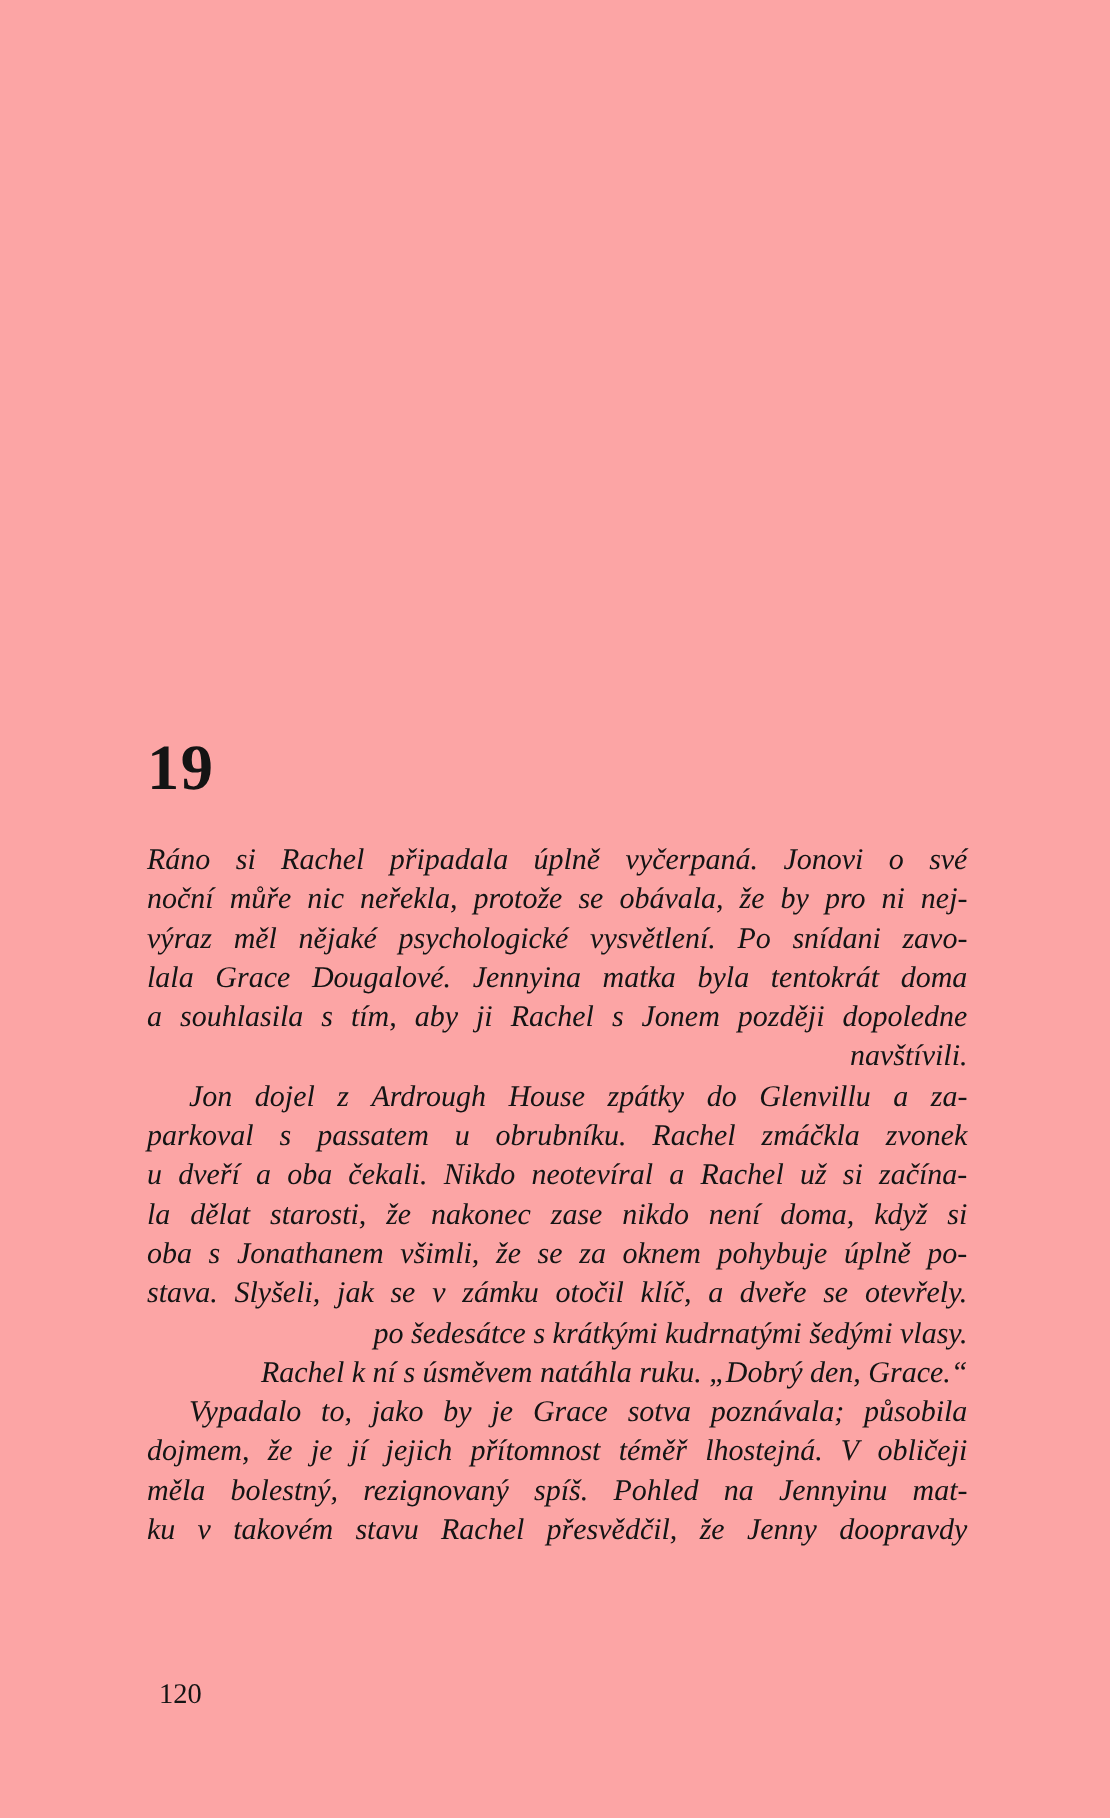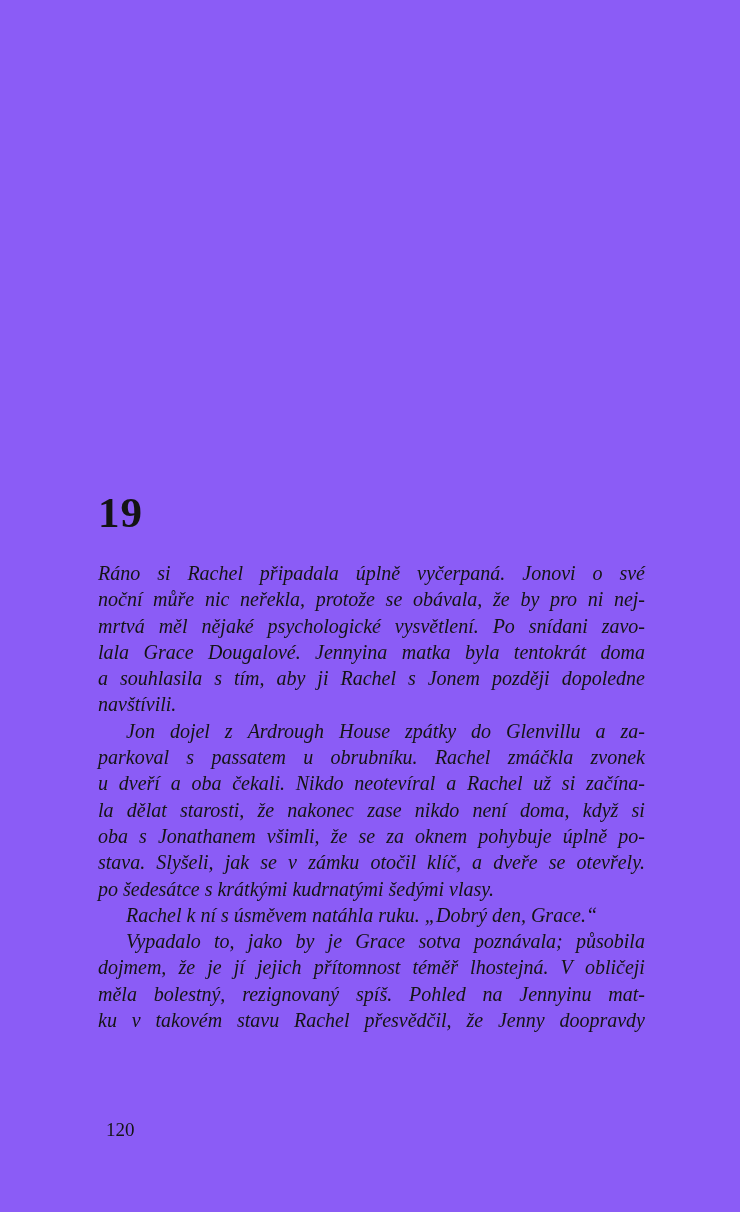--- a/index.html
+++ b/index.html
@@ -36,48 +36,48 @@
   }
   .line {
     display: flex;
     justify-content: space-between;
     box-sizing: border-box;
     white-space: pre;
     font-style: italic;
   }
   .line.last {
     display: block;
-    text-align: left;
+    text-align: right;
     white-space: normal;
   }
   .line.indent {
     padding-left: 28px;
   }
   .line.last.indent {
     padding-left: 0;
     text-indent: 28px;
   }
   .page-number {
     position: absolute;
     left: 106px;
     top: 1119px;
     font-size: 19px;
     line-height: 22px;
   }
 </style>
 </head>
 <body>
 
-<div class="book-page" style="background: #8b5cf6; color: rgb(20, 20, 20);">
+<div class="book-page" style="background: #fca5a5; color: rgb(20, 20, 20);">
   <div class="chapter-number">19</div>
 
   <div class="text-block">
       <div class="line"><span>Ráno</span><span>si</span><span>Rachel</span><span>připadala</span><span>úplně</span><span>vyčerpaná.</span><span>Jonovi</span><span>o</span><span>své</span></div>
       <div class="line"><span>noční</span><span>můře</span><span>nic</span><span>neřekla,</span><span>protože</span><span>se</span><span>obávala,</span><span>že</span><span>by</span><span>pro</span><span>ni</span><span>nej-</span></div>
-      <div class="line"><span>mrtvá</span><span>měl</span><span>nějaké</span><span>psychologické</span><span>vysvětlení.</span><span>Po</span><span>snídani</span><span>zavo-</span></div>
+      <div class="line"><span>výraz</span><span>měl</span><span>nějaké</span><span>psychologické</span><span>vysvětlení.</span><span>Po</span><span>snídani</span><span>zavo-</span></div>
       <div class="line"><span>lala</span><span>Grace</span><span>Dougalové.</span><span>Jennyina</span><span>matka</span><span>byla</span><span>tentokrát</span><span>doma</span></div>
       <div class="line"><span>a</span><span>souhlasila</span><span>s</span><span>tím,</span><span>aby</span><span>ji</span><span>Rachel</span><span>s</span><span>Jonem</span><span>později</span><span>dopoledne</span></div>
       <div class="line last">navštívili.</div>
       <div class="line indent"><span>Jon</span><span>dojel</span><span>z</span><span>Ardrough</span><span>House</span><span>zpátky</span><span>do</span><span>Glenvillu</span><span>a</span><span>za-</span></div>
       <div class="line"><span>parkoval</span><span>s</span><span>passatem</span><span>u</span><span>obrubníku.</span><span>Rachel</span><span>zmáčkla</span><span>zvonek</span></div>
       <div class="line"><span>u</span><span>dveří</span><span>a</span><span>oba</span><span>čekali.</span><span>Nikdo</span><span>neotevíral</span><span>a</span><span>Rachel</span><span>už</span><span>si</span><span>začína-</span></div>
       <div class="line"><span>la</span><span>dělat</span><span>starosti,</span><span>že</span><span>nakonec</span><span>zase</span><span>nikdo</span><span>není</span><span>doma,</span><span>když</span><span>si</span></div>
       <div class="line"><span>oba</span><span>s</span><span>Jonathanem</span><span>všimli,</span><span>že</span><span>se</span><span>za</span><span>oknem</span><span>pohybuje</span><span>úplně</span><span>po-</span></div>
       <div class="line"><span>stava.</span><span>Slyšeli,</span><span>jak</span><span>se</span><span>v</span><span>zámku</span><span>otočil</span><span>klíč,</span><span>a</span><span>dveře</span><span>se</span><span>otevřely.</span></div>
       <div class="line last">po šedesátce s krátkými kudrnatými šedými vlasy.</div>

